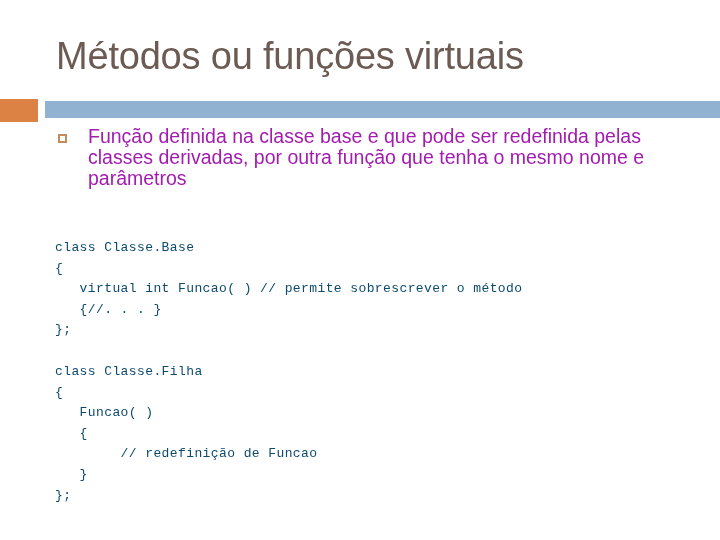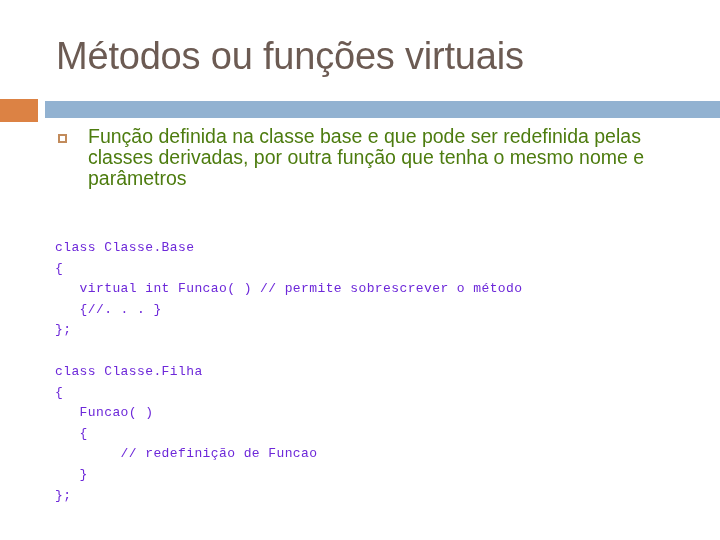--- a/index.html
+++ b/index.html
@@ -83,36 +83,36 @@
     box-sizing: border-box;
     border: 2px solid #C28B5B;
     background: #ffffff;
     margin-top: 8px;
     margin-right: 21px;
   }
   .bullet-text {
     flex: 1 1 auto;
     font-size: 19.5px;
     line-height: 21px;
-    color: #4d7c0f;
+    color: #a21caf;
     font-weight: 400;
   }
 
   
   .code-area {
     position: absolute;
     left: 55px;
     top: 238px;
     width: 650px;
   }
   .code-block {
     font-family: "Liberation Mono", "DejaVu Sans Mono", monospace;
     font-size: 13px;
     line-height: 20.6px;
-    color: #6d28d9;
+    color: #0c4a6e;
     white-space: pre;
     letter-spacing: 0.4px;
   }
   .code-gap {
     height: 21px;
   }
 </style>
 </head>
 <body>
 

